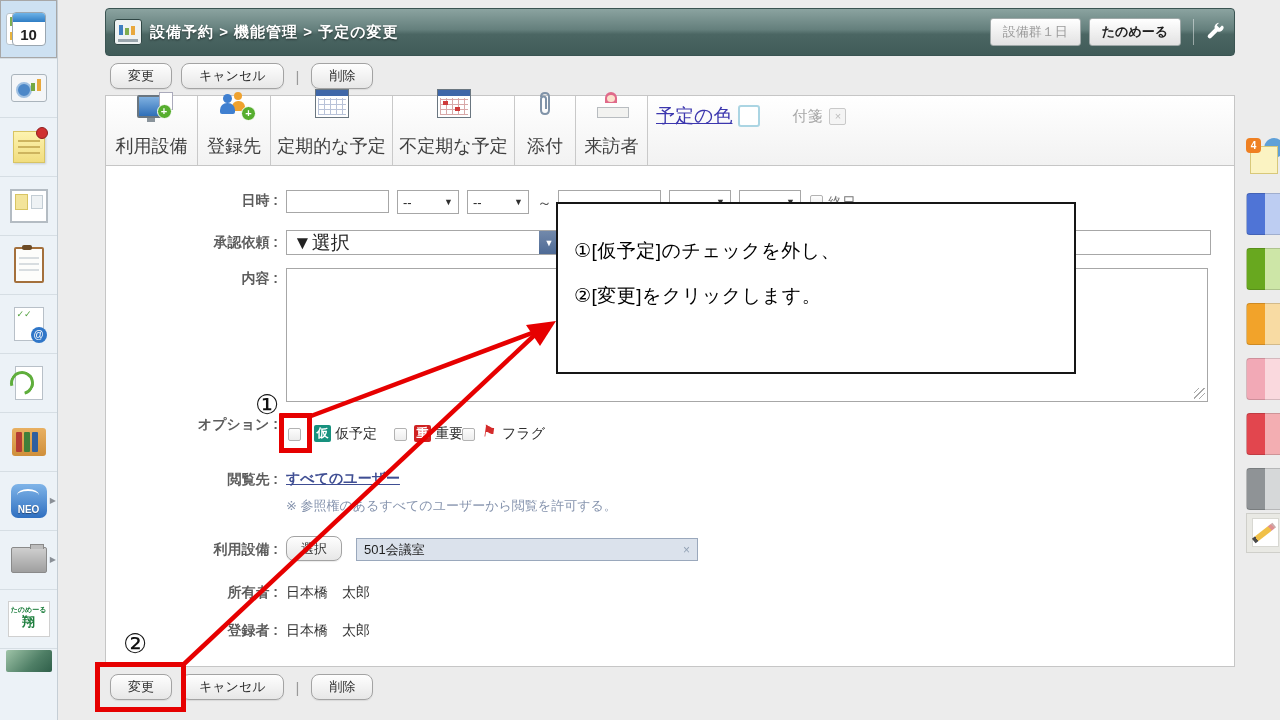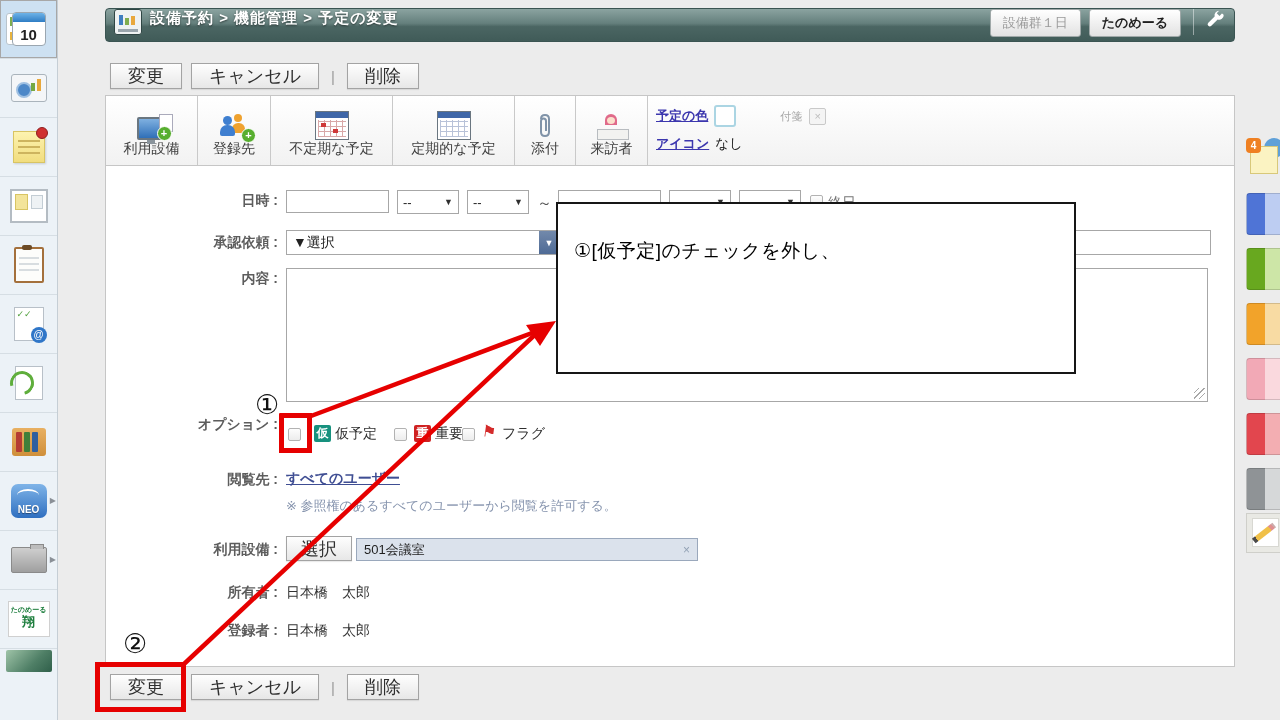--- a/index.html
+++ b/index.html
@@ -63,48 +63,48 @@
   .i-note4 .blue{position:absolute;right:0;top:0;width:20px;height:20px;border-radius:50%;background:#5fa0d8}
   .i-note4 .note{position:absolute;left:4px;top:8px;width:26px;height:26px;background:#fbf3c2;border:1px solid #d8c87a}
   .i-note4 .bdg{position:absolute;left:0;top:0;width:15px;height:15px;background:#ef8022;border-radius:4px;color:#fff;
                 font-size:10px;font-weight:bold;text-align:center;line-height:15px}
   .i-pencil{width:36px;height:38px;background:#e9e9e4;border:1px solid #cfcfca;position:relative}
   .i-pencil .pg{position:absolute;left:5px;top:4px;right:4px;bottom:5px;background:#fff;border:1px solid #d8d8d2}
   .i-pencil .pn{position:absolute;left:4px;top:16px;width:26px;height:6px;transform:rotate(-38deg);
                 background:linear-gradient(90deg,#4a4a4a 0 14%,#f0c048 14% 78%,#e09090 78% 92%,#caa 92%)}
 
   
-  #hdr{left:105px;top:8px;width:1130px;height:34px;border-radius:4px;border:1px solid #3a5452;
+  #hdr{left:105px;top:8px;width:1130px;height:48px;border-radius:4px;border:1px solid #3a5452;
        background:linear-gradient(180deg,#8ba3a0 0%,#647f7c 45%,#4b6663 55%,#405b58 100%);
-       display:flex;align-items:flex-start;box-sizing:border-box;padding:0 8px}
+       display:flex;align-items:center;box-sizing:border-box;padding:0 8px}
   .hdr-ico{width:26px;height:24px;background:#eef2f2;border-radius:3px;position:relative;margin-right:8px;border:1px solid #2f4644}
   .hdr-ico .b1{position:absolute;left:4px;top:5px;width:4px;height:10px;background:#3f7fc0}
   .hdr-ico .b2{position:absolute;left:10px;top:8px;width:4px;height:7px;background:#7fae4e}
   .hdr-ico .b3{position:absolute;left:16px;top:6px;width:4px;height:9px;background:#e8a83c}
   .hdr-ico .base{position:absolute;left:3px;bottom:2px;right:3px;height:3px;background:#9aa6ad}
   #hdr .ttl{color:#fff;font-weight:bold;font-size:15px;text-shadow:0 1px 2px rgba(0,0,0,.55);letter-spacing:1px}
   #hdr .sp{flex:1}
   .hbtn{background:linear-gradient(#ffffff,#e2e2e2);border:1px solid #9fa8a8;border-radius:3px;
         font-size:13px;padding:4px 12px;margin-left:8px}
   .hbtn.dis{color:#9a9a9a}
   .hbtn.on{color:#1f1f1f;font-weight:bold}
   .hsep{width:1px;height:26px;background:rgba(255,255,255,.45);margin:0 10px 0 12px}
 
   
   .actrow{display:flex;align-items:center;gap:9px}
-  .btn{background:linear-gradient(#fefefe,#e7e7e7);border:1px solid #a3a3a3;border-radius:0;
-       height:26px;line-height:24px;padding:0 17px;font-size:18px;color:#2f2f2f;box-shadow:0 1px 1px rgba(0,0,0,.08)}
+  .btn{background:linear-gradient(#fefefe,#e7e7e7);border:1px solid #a3a3a3;border-radius:8px;
+       height:26px;line-height:24px;padding:0 17px;font-size:13px;color:#2f2f2f;box-shadow:0 1px 1px rgba(0,0,0,.08)}
   .asep{color:#9a9a9a;font-size:15px;padding:0 3px}
 
   
   #tbar{left:105px;top:95px;width:1130px;height:71px;background:linear-gradient(#ffffff,#f2f2f2);
         border:1px solid #c6c6c6;box-sizing:border-box;display:flex}
   .tcell{border-right:1px solid #c9c9c9;display:flex;flex-direction:column;align-items:center;
          justify-content:flex-end;padding:5px 0 7px;box-sizing:border-box}
-  .tcell .lbl{font-size:14px;color:#3f3f3f;margin-top:0;white-space:nowrap}
+  .tcell .lbl{font-size:18px;color:#3f3f3f;margin-top:16px;white-space:nowrap}
   .tcell.dis .lbl{color:#b2b2b2}
   .tcell.dis .tico{opacity:.45}
   .tico{height:30px;display:flex;align-items:flex-end;justify-content:center;position:relative}
   .plus{position:absolute;right:-7px;bottom:-3px;width:13px;height:13px;border-radius:50%;background:#57ae2f;
         color:#fff;font-size:11px;line-height:12px;text-align:center;font-weight:bold;border:1px solid #fff}
   .t-mon{width:26px;height:19px;background:linear-gradient(#7fb0e0,#2f6fb8);border:2px solid #6a7680;border-radius:2px;position:relative}
   .t-mon .doc{position:absolute;right:-8px;top:-5px;width:12px;height:16px;background:#fff;border:1px solid #aab}
   .t-mon .std{position:absolute;left:8px;bottom:-6px;width:8px;height:4px;background:#8a949c}
   .t-ppl{position:relative;width:30px;height:24px}
   .t-ppl .h1{position:absolute;left:4px;top:0;width:9px;height:9px;border-radius:50%;background:#3f7fd0}
@@ -122,37 +122,37 @@
   .t-appr{position:relative;width:30px;height:26px}
   .t-appr .hd{position:absolute;left:2px;top:2px;width:10px;height:10px;border-radius:50%;background:#aac4d4}
   .t-appr .bd{position:absolute;left:-1px;top:12px;width:16px;height:12px;border-radius:8px 8px 2px 2px;background:#aac4d4}
   .t-appr .dc{position:absolute;right:0;top:0;width:14px;height:20px;background:#eef2f4;border:1px solid #c3cdd4}
   .t-visit{position:relative;width:30px;height:26px}
   .t-visit .hair{position:absolute;left:8px;top:0;width:12px;height:11px;border-radius:6px 6px 0 0;background:#e06a8a}
   .t-visit .face{position:absolute;left:10px;top:3px;width:8px;height:7px;border-radius:50%;background:#fbe0cc}
   .t-visit .desk{position:absolute;left:0;bottom:0;width:30px;height:9px;background:#f2f2f0;border:1px solid #b8bcc0}
   #tb-right{flex:1;padding:8px 0 0 8px;box-sizing:border-box}
   .trow{display:flex;align-items:center;height:24px}
-  .link{color:#3c37ae;text-decoration:underline;font-size:13px;font-weight:bold}
+  .link{color:#3c37ae;text-decoration:underline;font-size:19px;font-weight:normal}
   .cswatch{width:18px;height:18px;background:#fff;border:2px solid #abd5e3;border-radius:3px;margin-left:6px}
-  .fusen{color:#a8a8a8;font-size:11px;margin-left:44px}
+  .fusen{color:#a8a8a8;font-size:15px;margin-left:32px}
   .xbox{width:15px;height:15px;border:1px solid #c9c9c9;background:#f4f4f4;color:#bcbcbc;font-size:11px;
         line-height:14px;text-align:center;border-radius:2px;margin-left:7px}
   .plain{color:#222;font-size:13.5px;margin-left:6px;text-decoration:none;font-weight:normal}
 
   
   #form{left:105px;top:166px;width:1130px;height:501px;background:#fff;border:1px solid #c6c6c6;
         border-top:none;box-sizing:border-box}
   .flabel{position:absolute;left:0;width:172px;text-align:right;font-size:14px;color:#5d5d5d;font-weight:bold;white-space:nowrap}
   .inp{position:absolute;background:#fff;border:1px solid #a7a7a7;box-sizing:border-box}
   .sel{position:absolute;background:#fff;border:1px solid #a7a7a7;box-sizing:border-box;display:flex;
        align-items:center;justify-content:space-between;padding:0 5px;font-size:13px;color:#222}
   .car{font-size:9px;color:#2f2f2f}
   .bigsel{position:absolute;background:#fff;border:1px solid #a7a7a7;box-sizing:border-box;display:flex;align-items:center}
-  .bigsel .v{flex:1;font-size:14px;color:#222;padding-left:6px}
+  .bigsel .v{flex:1;font-size:19px;color:#222;padding-left:6px}
   .bigsel .dbtn{width:20px;align-self:stretch;background:linear-gradient(#7289ab,#4e6a95);display:flex;
                 align-items:center;justify-content:center;color:#fff;font-size:9px}
   .txtarea{position:absolute;background:#fff;border:1px solid #a7a7a7;box-sizing:border-box}
   .rsz{position:absolute;right:2px;bottom:2px;width:11px;height:11px;
        background:repeating-linear-gradient(135deg,transparent 0 3px,#a8a8a8 3px 4px)}
   .cb{position:absolute;width:13px;height:13px;border:1px solid #b2b2b2;border-radius:2px;
       background:linear-gradient(#fdfdfd,#ececec);box-sizing:border-box}
   .bdg{position:absolute;width:17px;height:17px;color:#fff;font-size:12px;font-weight:bold;
        line-height:17px;text-align:center;border-radius:2px}
   .bdg.k{background:#17917e}
@@ -323,38 +323,38 @@
           <div class="b2"></div>
           <div class="h1"></div>
           <div class="b1"></div>
           <div class="plus">+</div>
         </div>
       </div>
     <div class="lbl">登録先</div>
   </div>
   <div class="tcell" style="width:122px">
     <div class="tico">
+        <div class="t-cal">
+          <div class="top"></div>
+          <div class="grid"></div>
+        </div>
+      </div>
+    <div class="lbl">定期的な予定</div>
+  </div>
+  <div class="tcell" style="width:122px">
+    <div class="tico">
         <div class="t-cal red">
           <div class="top"></div>
           <div class="grid"></div>
           <div class="dot" style="left:5px;top:11px"></div>
           <div class="dot" style="left:17px;top:17px"></div>
         </div>
       </div>
     <div class="lbl">不定期な予定</div>
   </div>
-  <div class="tcell" style="width:122px">
-    <div class="tico">
-        <div class="t-cal">
-          <div class="top"></div>
-          <div class="grid"></div>
-        </div>
-      </div>
-    <div class="lbl">定期的な予定</div>
-  </div>
   <div class="tcell" style="width:61px">
     <div class="tico">
       <svg width="22" height="28" viewBox="0 0 22 28">
           <path d="M7 7 Q7 3 11 3 Q15 3 15 7 L15 20 Q15 24 11 24 Q7 24 7 20 L7 9 Q7 6.5 9.5 6.5 Q12 6.5 12 9 L12 19" fill="none" stroke="#8093a8" stroke-width="2"></path>
         </svg>
     </div>
     <div class="lbl">添付</div>
   </div>
   <div class="tcell" style="width:72px">
     <div class="tico">
@@ -365,24 +365,20 @@
         </div>
       </div>
     <div class="lbl">来訪者</div>
   </div>
   <div id="tb-right">
     <div class="trow">
       <a class="link">予定の色</a>
       <span class="cswatch"></span>
       <span class="fusen">付箋</span>
       <span class="xbox">×</span>
-    </div>
-    <div class="trow" style="margin-top:4px">
-      <a class="link">アイコン</a>
-      <span class="plain">なし</span>
     </div>
   </div>
 </div>
 
 <div id="form" class="abs">
 
   <div class="flabel" style="top:26px">日時 :</div>
   <div class="inp" style="left:180px;top:24px;width:103px;height:23px"></div>
   <div class="sel" style="left:291px;top:24px;width:62px;height:24px">
     <span>--</span>
@@ -459,16 +455,17 @@
 <div class="redbox" style="left:95px;top:662px;width:91px;height:50px"></div>
 
 <svg id="svg-lines">
   <line x1="311" y1="416" x2="540" y2="330" stroke="#e60000" stroke-width="4.5"></line>
   <line x1="184" y1="664" x2="540" y2="330" stroke="#e60000" stroke-width="4.5"></line>
   <polygon points="556,321 526,325 540,346" fill="#e60000"></polygon>
 </svg>
 
 <div id="callout" class="abs">
   <div class="ln">①[仮予定]のチェックを外し、</div>
+  <div class="ln">②[変更]をクリックします。</div>
 </div>
 
 <div class="cmark" style="left:252px;top:390px">①</div>
 <div class="cmark" style="left:120px;top:629px">②</div>
 
 </body></html>

